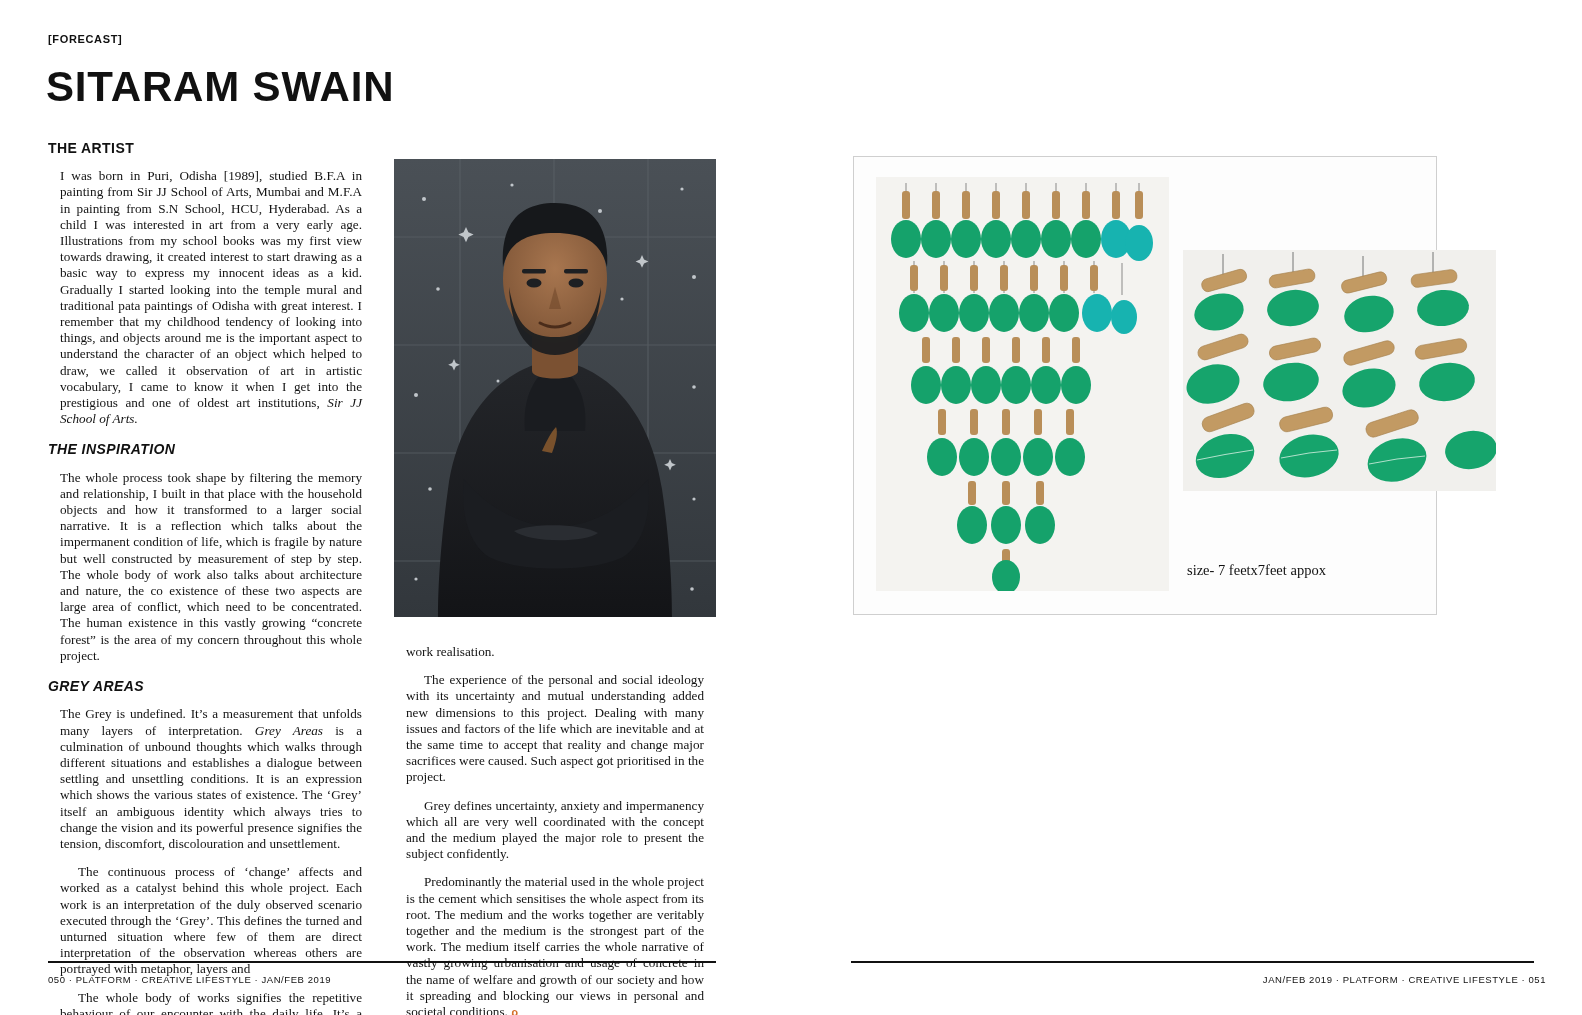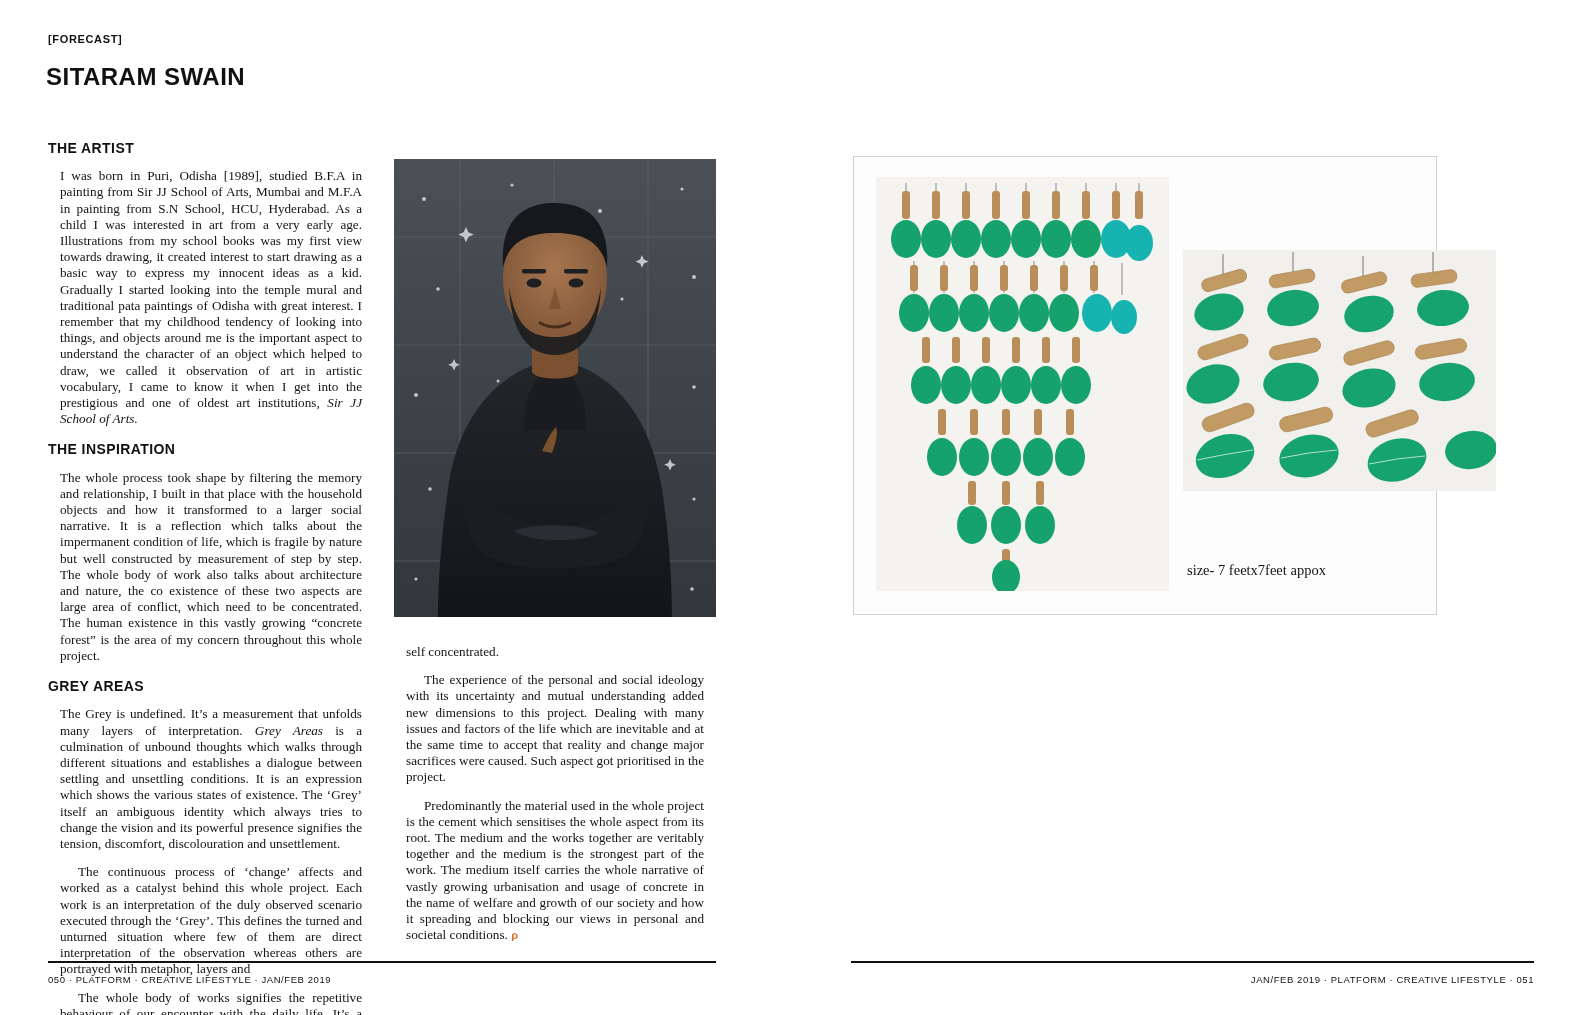--- a/index.html
+++ b/index.html
@@ -47,21 +47,21 @@
     letter-spacing: 0.06em;
     color: #111;
   }
 
   .headline {
     position: absolute;
     left: 46px;
     top: 63px;
     font-family: "Liberation Sans", sans-serif;
     font-weight: 700;
-    font-size: 24px;
+    font-size: 42px;
     letter-spacing: 0.02em;
     color: #111;
     margin: 0;
   }
 
   .col {
     position: absolute;
     width: 326px;
     font-size: 13.2px;
     line-height: 16.2px;
@@ -74,21 +74,21 @@
   .col-2 { left: 394px; top: 632px; width: 322px; }
 
   .sechead {
     font-family: "Liberation Sans", sans-serif;
     font-size: 14px;
     font-weight: 600;
     letter-spacing: 0.03em;
     margin: 0 0 2px 0;
     color: #111;
   }
-  .sechead.spaced { margin-top: 14px; }
+  .sechead.spaced { margin-top: 14px; font-style: italic; }
 
   .para { margin: 12px; }
   .para.indent { text-indent: 18px; }
   .para + .para { margin-top: 0; }
 
   .ital { font-style: italic; }
 
   .portrait {
     position: absolute;
     left: 394px;
@@ -115,21 +115,21 @@
 
   .folio {
     position: absolute;
     bottom: 30px;
     font-family: "Liberation Sans", sans-serif;
     font-size: 9.5px;
     letter-spacing: 0.06em;
     color: #111;
   }
   .folio-left { left: 48px; }
-  .folio-right { right: 48px; }
+  .folio-right { right: 36px; }
 
   .endmark {
     font-family: "Liberation Sans", sans-serif;
     font-weight: 700;
     font-size: 11px;
     color: #d4702a;
     vertical-align: baseline;
   }
 
   
@@ -269,22 +269,23 @@
         <path d="M146 164 q15 8 30 0" stroke="#4a2c1a" stroke-width="3" fill="none" stroke-linecap="round"></path>
 
         <path d="M70 320 C 96 352 132 368 162 368 C 192 368 228 352 254 320 C 258 352 250 382 232 396 C 206 414 118 414 92 396 C 74 382 66 352 70 320 Z" fill="#1b1d21"></path>
         <path d="M120 372 C 138 364 186 364 204 374 C 190 384 136 384 120 372 Z" fill="#2a2d32"></path>
 
         <path d="M148 292 q8 -18 14 -24 q3 7 -4 26 z" fill="#8a5a2e" opacity="0.85"></path>
       </svg>
     </div>
 
     <div class="col col-2">
-      <p class="para">self concentrated.</p>
+      <p class="para">work realisation.</p>
       <p class="para indent">The experience of the personal and social ideology with its uncertainty and mutual understanding added new dimensions to this project. Dealing with many issues and factors of the life which are inevitable and at the same time to accept that reality and change major sacrifices were caused. Such aspect got prioritised in the project.</p>
+      <p class="para indent">Grey defines uncertainty, anxiety and impermanency which all are very well coordinated with the concept and the medium played the major role to present the subject confidently.</p>
       <p class="para indent"><span>Predominantly the material used in the whole project is the cement which sensitises the whole aspect from its root. The medium and the works together are veritably together and the medium is the strongest part of the work. The medium itself carries the whole narrative of vastly growing urbanisation and usage of concrete in the name of welfare and growth of our society and how it spreading and blocking our views in personal and societal conditions.</span> <span class="endmark">ρ</span></p>
     </div>
 
     <div class="footer-rule"></div>
     <div class="folio folio-left">050 · PLATFORM · CREATIVE LIFESTYLE · JAN/FEB 2019</div>
   </div>
 
   <div class="page page-right">
 
     <div class="plate">

